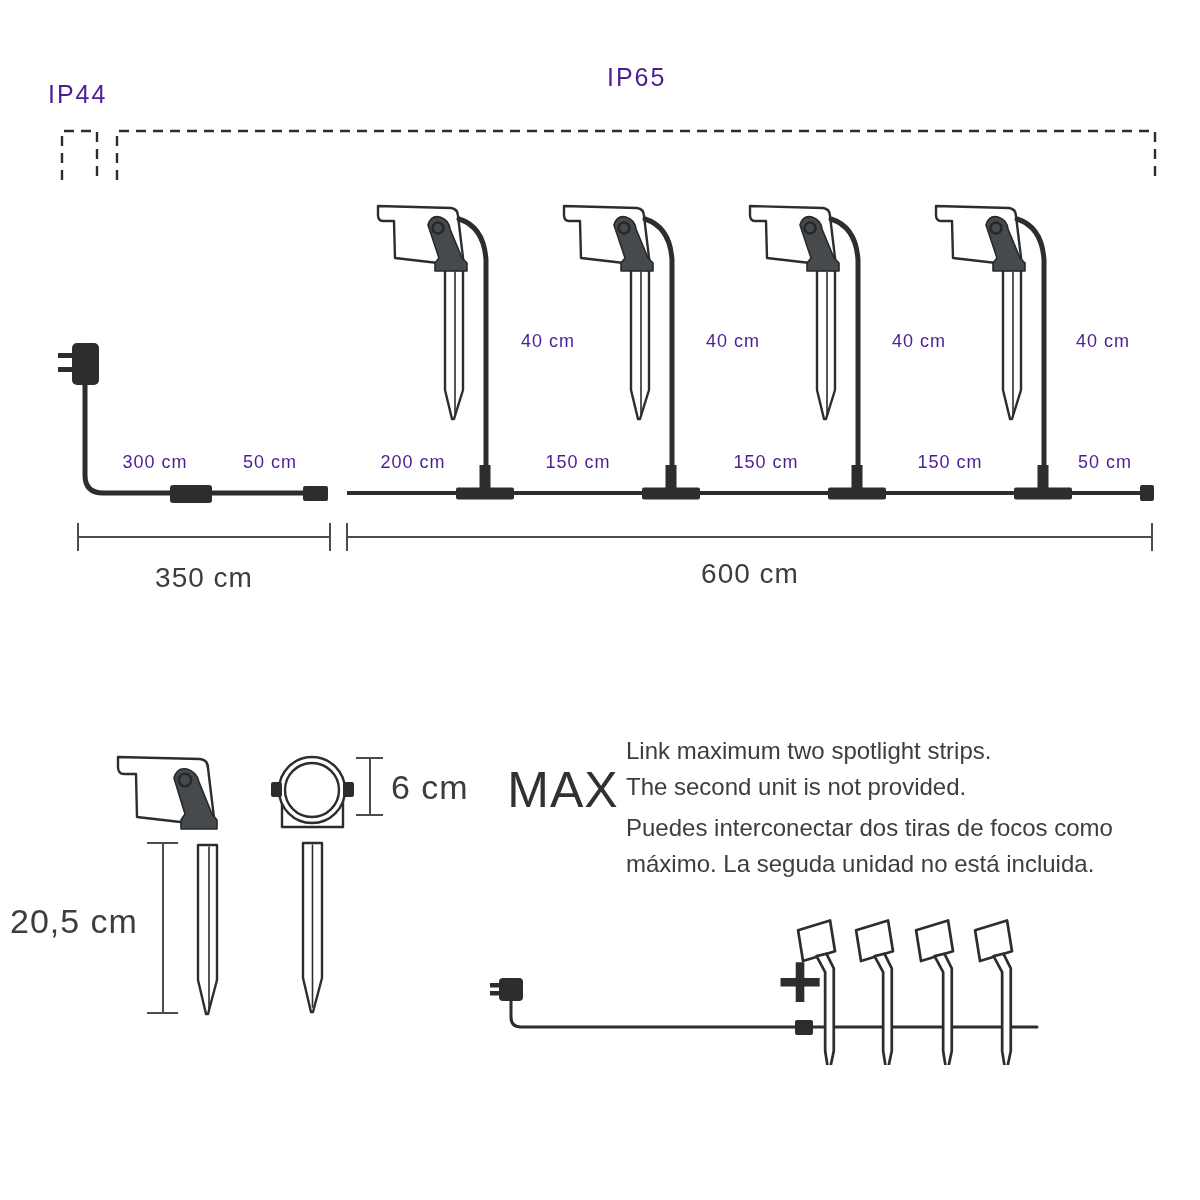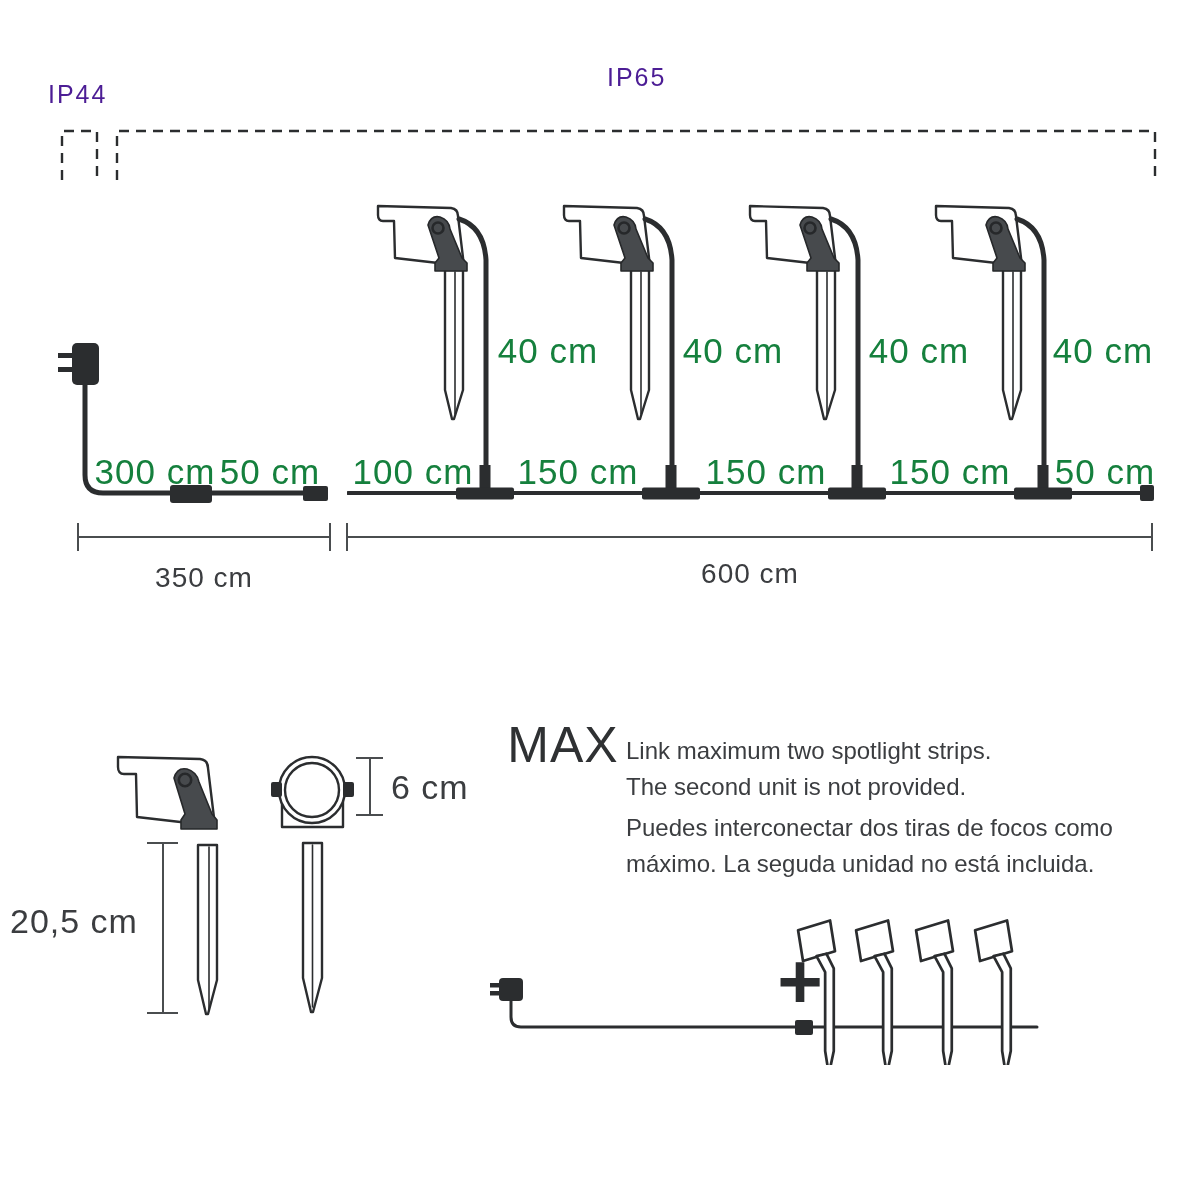--- a/index.html
+++ b/index.html
@@ -1,26 +1,26 @@
 <!DOCTYPE html>
 <html><head>
 <meta charset="utf-8">
 <style>
   html,body{margin:0;padding:0;background:#ffffff;}
   #canvas{position:relative;width:1200px;height:1200px;background:#ffffff;overflow:hidden;
           font-family:"Liberation Sans", sans-serif;color:#3b3d40;}
   .abs{position:absolute;}
-  .lbl{font-size:35px;letter-spacing:1px;white-space:nowrap;color:#15803d;}
+  .lbl{font-size:18px;letter-spacing:1px;white-space:nowrap;color:#4c1d95;}
   .ctr{transform:translateX(-50%);}
   .iplbl{font-size:25px;letter-spacing:2px;color:#4c1d95;white-space:nowrap;}
   .total{font-size:28px;letter-spacing:1px;text-align:center;color:#3b3d40;}
   .biglbl{font-size:34px;letter-spacing:1px;white-space:nowrap;color:#3b3d40;}
   .dimline{background:#4a4d4f;}
   .x2{font-size:92px;line-height:86px;font-weight:500;color:#2f3133;text-align:center;letter-spacing:0;}
-  .maxtxt{font-size:50px;line-height:50px;font-weight:400;color:#2f3133;text-align:center;letter-spacing:1px;}
+  .maxtxt{font-size:50px;line-height:50px;font-weight:400;color:#2f3133;text-align:center;letter-spacing:1px;margin-top:45px;}
   .note{font-size:24px;line-height:33px;color:#3b3d40;white-space:nowrap;}
   .note p{margin:0 0 3px 0;}
   .plus{font-size:78px;font-weight:700;color:#2b2d2f;transform:translate(-50%,-50%);line-height:1;}
   
   .ln{stroke:#2b2d2f;stroke-width:2.4;stroke-linejoin:round;stroke-linecap:round;}
   .thin{stroke:#2b2d2f;stroke-width:1.6;stroke-linecap:round;}
   .fw{fill:#ffffff;}
   .fn{fill:none;}
   .fd{fill:#2b2d2f;stroke:none;}
   .cab{stroke:#2b2d2f;stroke-width:5;fill:none;stroke-linecap:round;}
@@ -120,21 +120,21 @@
     </g>
     <g>
       <rect class="fd" x="690.5" y="5" width="11" height="26"></rect>
         <rect class="fd" x="667" y="27.5" width="58" height="12" rx="2"></rect>
     </g>
     <rect class="fd" x="793" y="25" width="14" height="16" rx="2"></rect>
   </svg>
 
   <div class="abs lbl ctr" style="left:155px;top:452px">300 cm</div>
   <div class="abs lbl ctr" style="left:270px;top:452px">50 cm</div>
-  <div class="abs lbl ctr" style="left:413px;top:452px">100 cm</div>
+  <div class="abs lbl ctr" style="left:413px;top:452px">200 cm</div>
   <div class="abs lbl ctr" style="left:578px;top:452px">150 cm</div>
   <div class="abs lbl ctr" style="left:766px;top:452px">150 cm</div>
   <div class="abs lbl ctr" style="left:950px;top:452px">150 cm</div>
   <div class="abs lbl ctr" style="left:1105px;top:452px">50 cm</div>
 
   <div class="abs lbl ctr" style="left:548px;top:331px">40 cm</div>
   <div class="abs lbl ctr" style="left:733px;top:331px">40 cm</div>
   <div class="abs lbl ctr" style="left:919px;top:331px">40 cm</div>
   <div class="abs lbl ctr" style="left:1103px;top:331px">40 cm</div>
 

